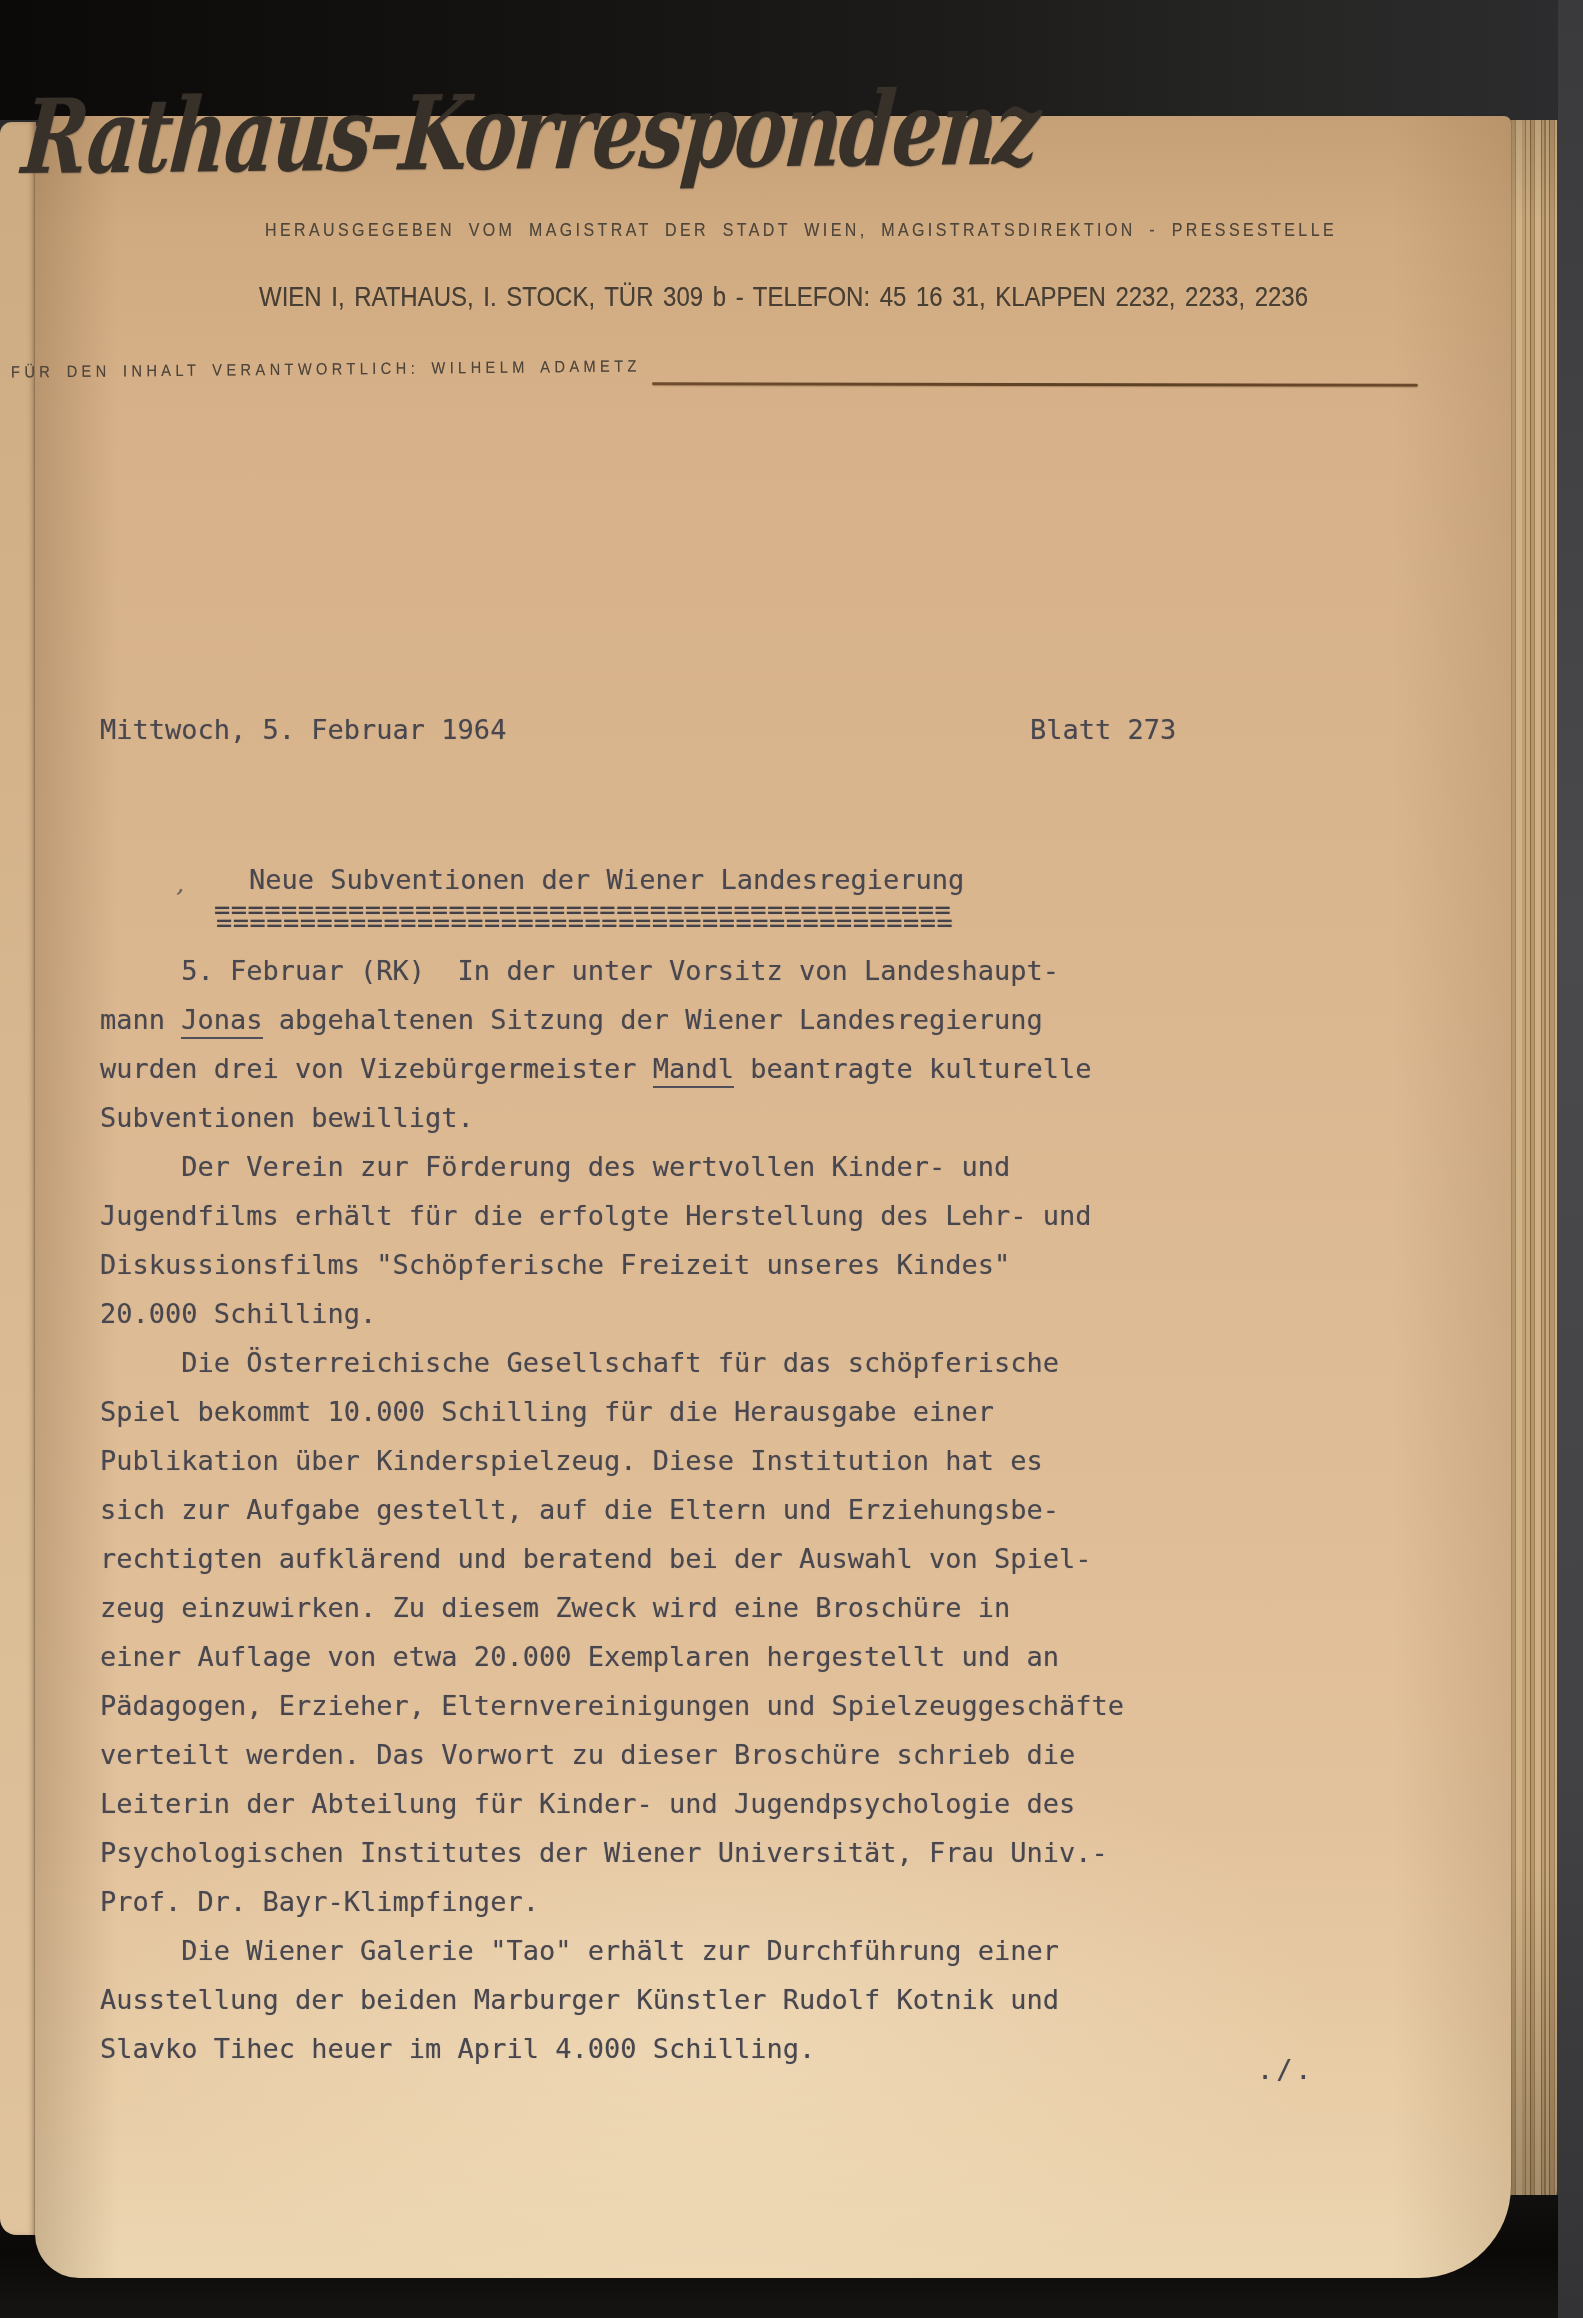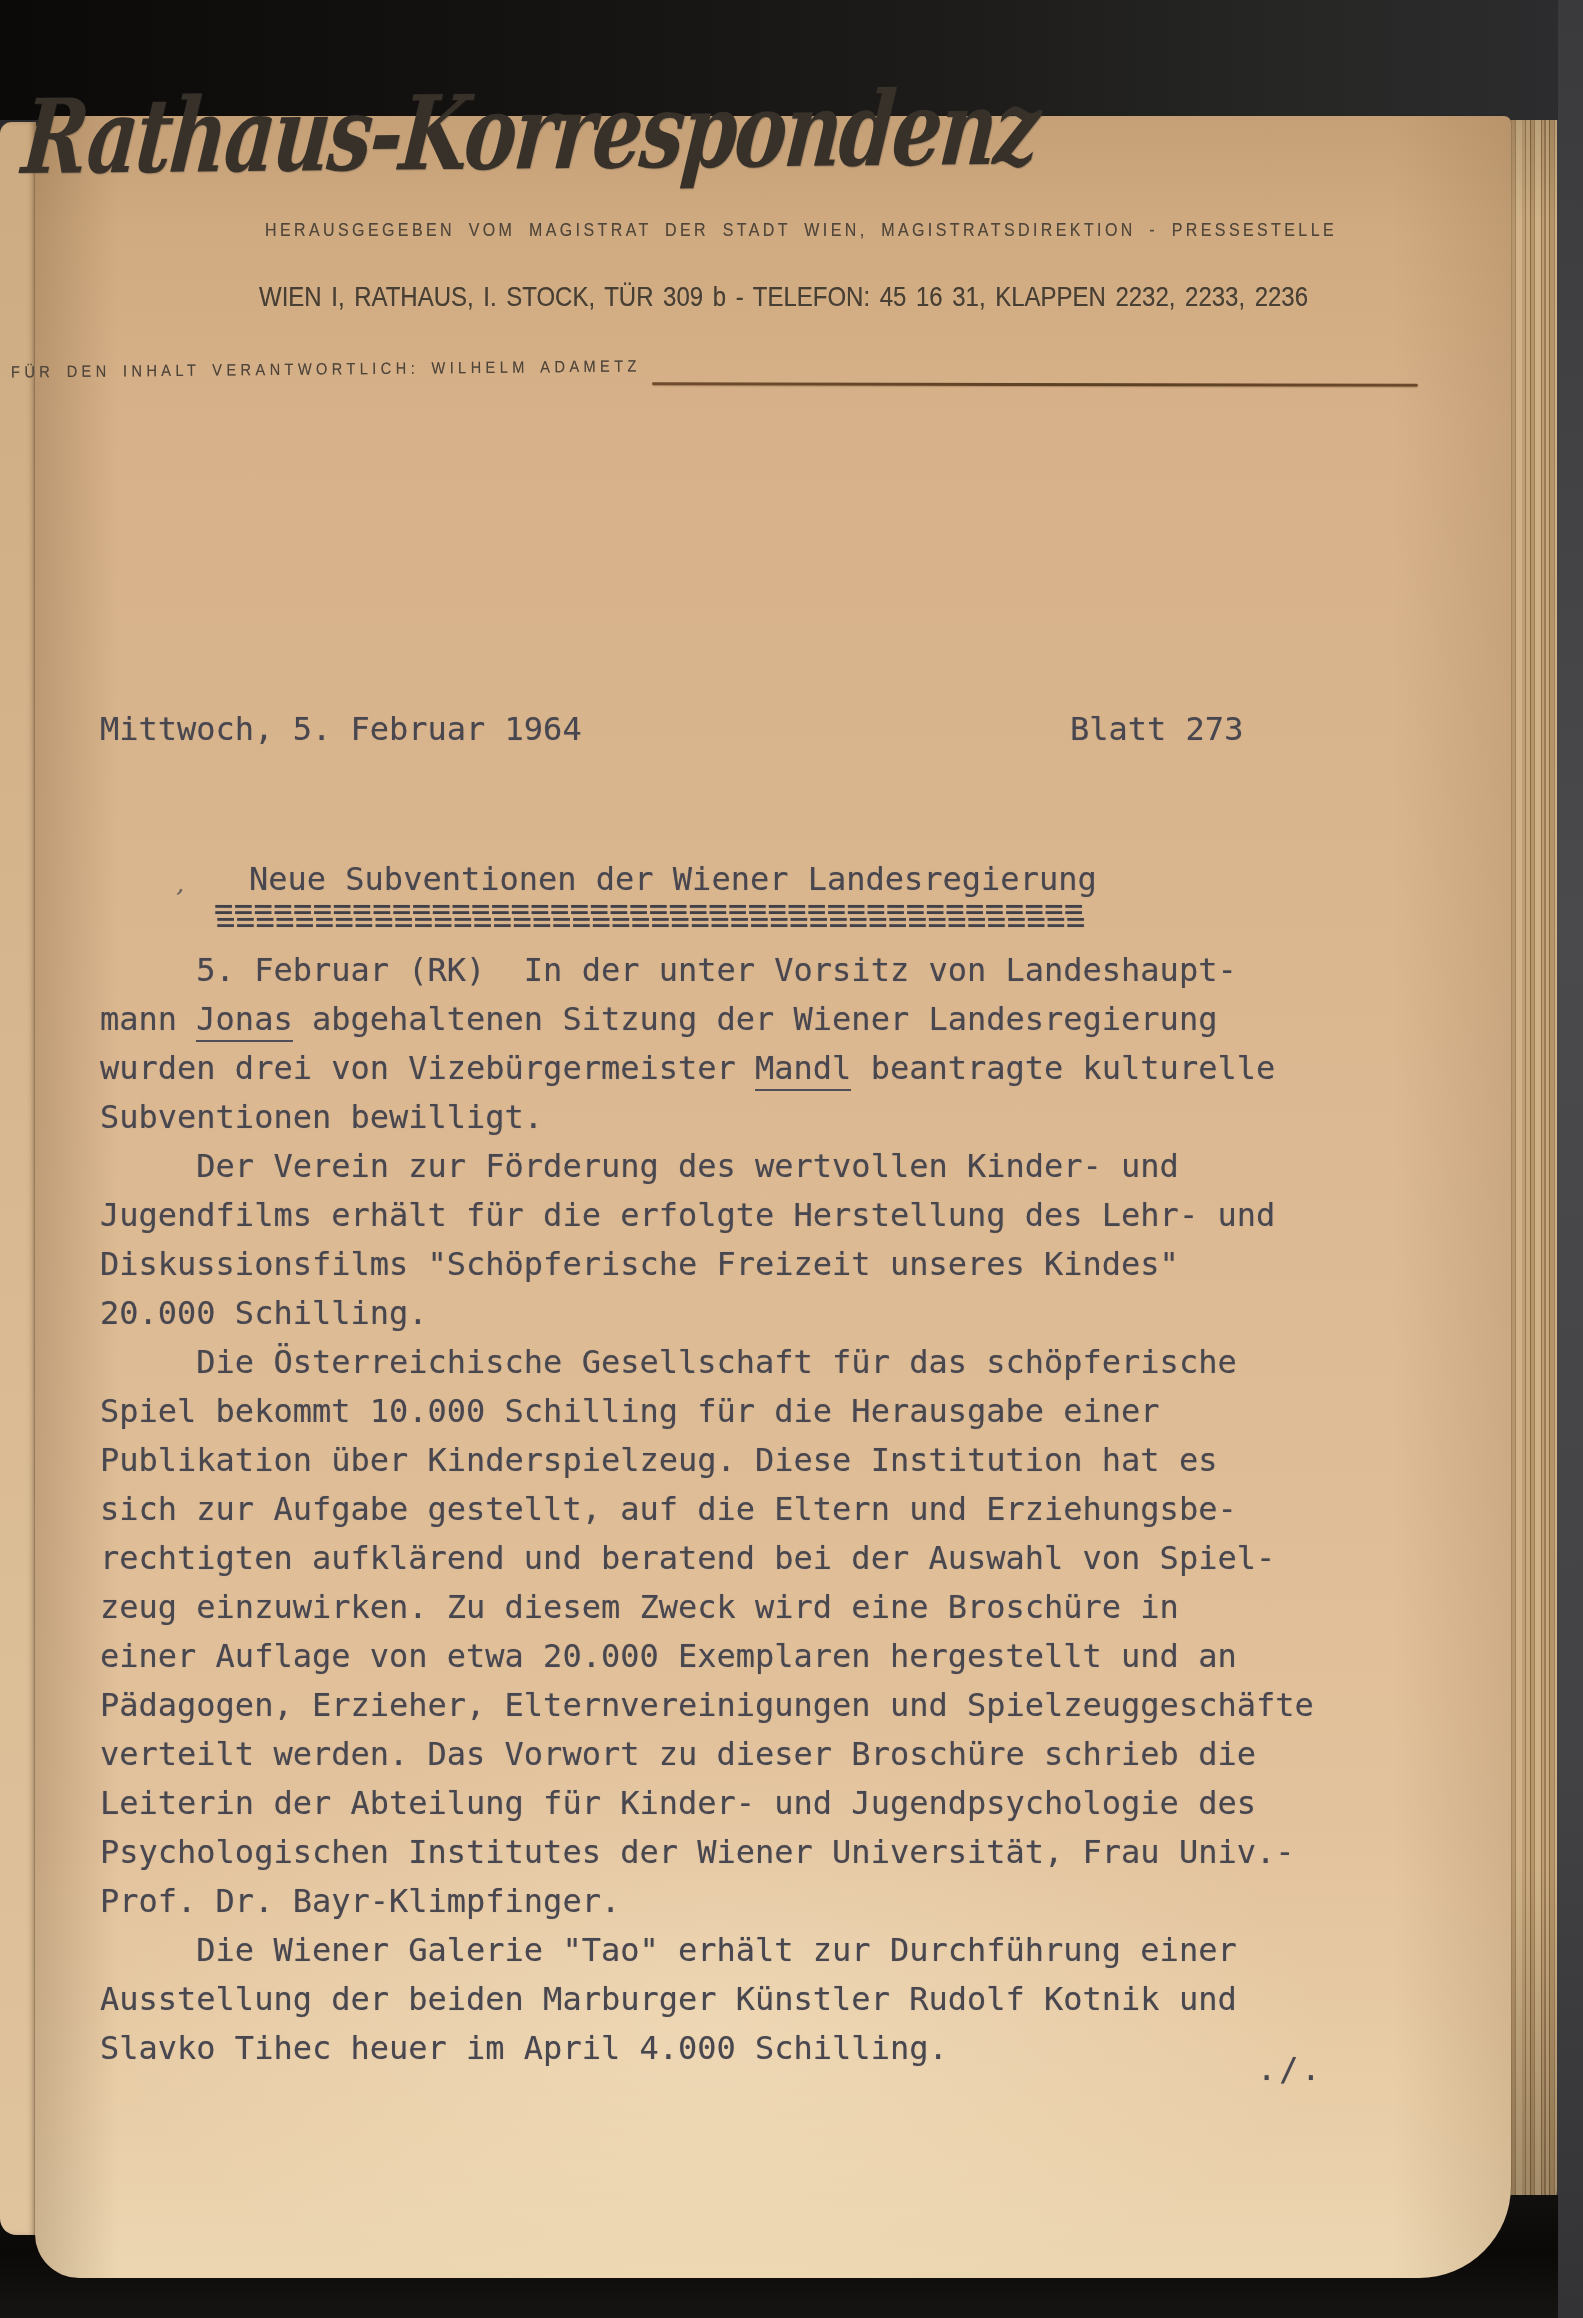--- a/index.html
+++ b/index.html
@@ -48,24 +48,24 @@
   .responsible{position:absolute;left:10.7px;top:363px;
     font-size:14.6px;letter-spacing:4.4px;word-spacing:3.9px;color:#4e443a;
     transform:scaleY(1.12) rotate(-.5deg);transform-origin:left top;white-space:pre;
     text-shadow:0 0 0.5px rgba(78,68,58,.5);}
   .head-rule{position:absolute;left:652px;top:383px;width:766px;height:2.9px;
     background:linear-gradient(to right,#6f4c2b,#5c3f24 60%,#6b4a2c);
     transform:rotate(.12deg);border-radius:1.5px;
     box-shadow:0 1px 1px rgba(90,60,30,.25);}
 
   
-  .mono{font-family:"DejaVu Sans Mono",monospace;font-size:32px;line-height:49px;
+  .mono{font-family:"DejaVu Sans Mono",monospace;font-size:27px;line-height:49px;
     color:#48464e;white-space:pre;text-shadow:0 0 1px rgba(72,70,80,.38);}
   .date-line{position:absolute;left:100px;top:705px;}
-  .sheet-no{position:absolute;left:1030px;top:705px;margin-left:40px;}
+  .sheet-no{position:absolute;left:1030px;top:705px;}
   .headline{position:absolute;left:214px;top:855px;margin-left:35px;}
   .headline-rule{position:absolute;left:214px;top:885px;letter-spacing:0.5px;color:#413f47;}
   .headline-rule2{position:absolute;left:216px;top:898px;letter-spacing:0.5px;color:#434149;}
   .hand-mark{position:absolute;left:178px;top:868px;font-size:26px;color:#6c665d;
     transform:rotate(12deg);font-family:"DejaVu Serif",serif;}
   .body-text{position:absolute;left:100px;top:946px;}
   .body-text .tline{height:49px;}
   .body-text span.u{border-bottom:2.9px solid #504e58;padding-bottom:1.5px;}
   .continuation{position:absolute;left:1257px;top:2045px;letter-spacing:2.9px;}
 </style>

